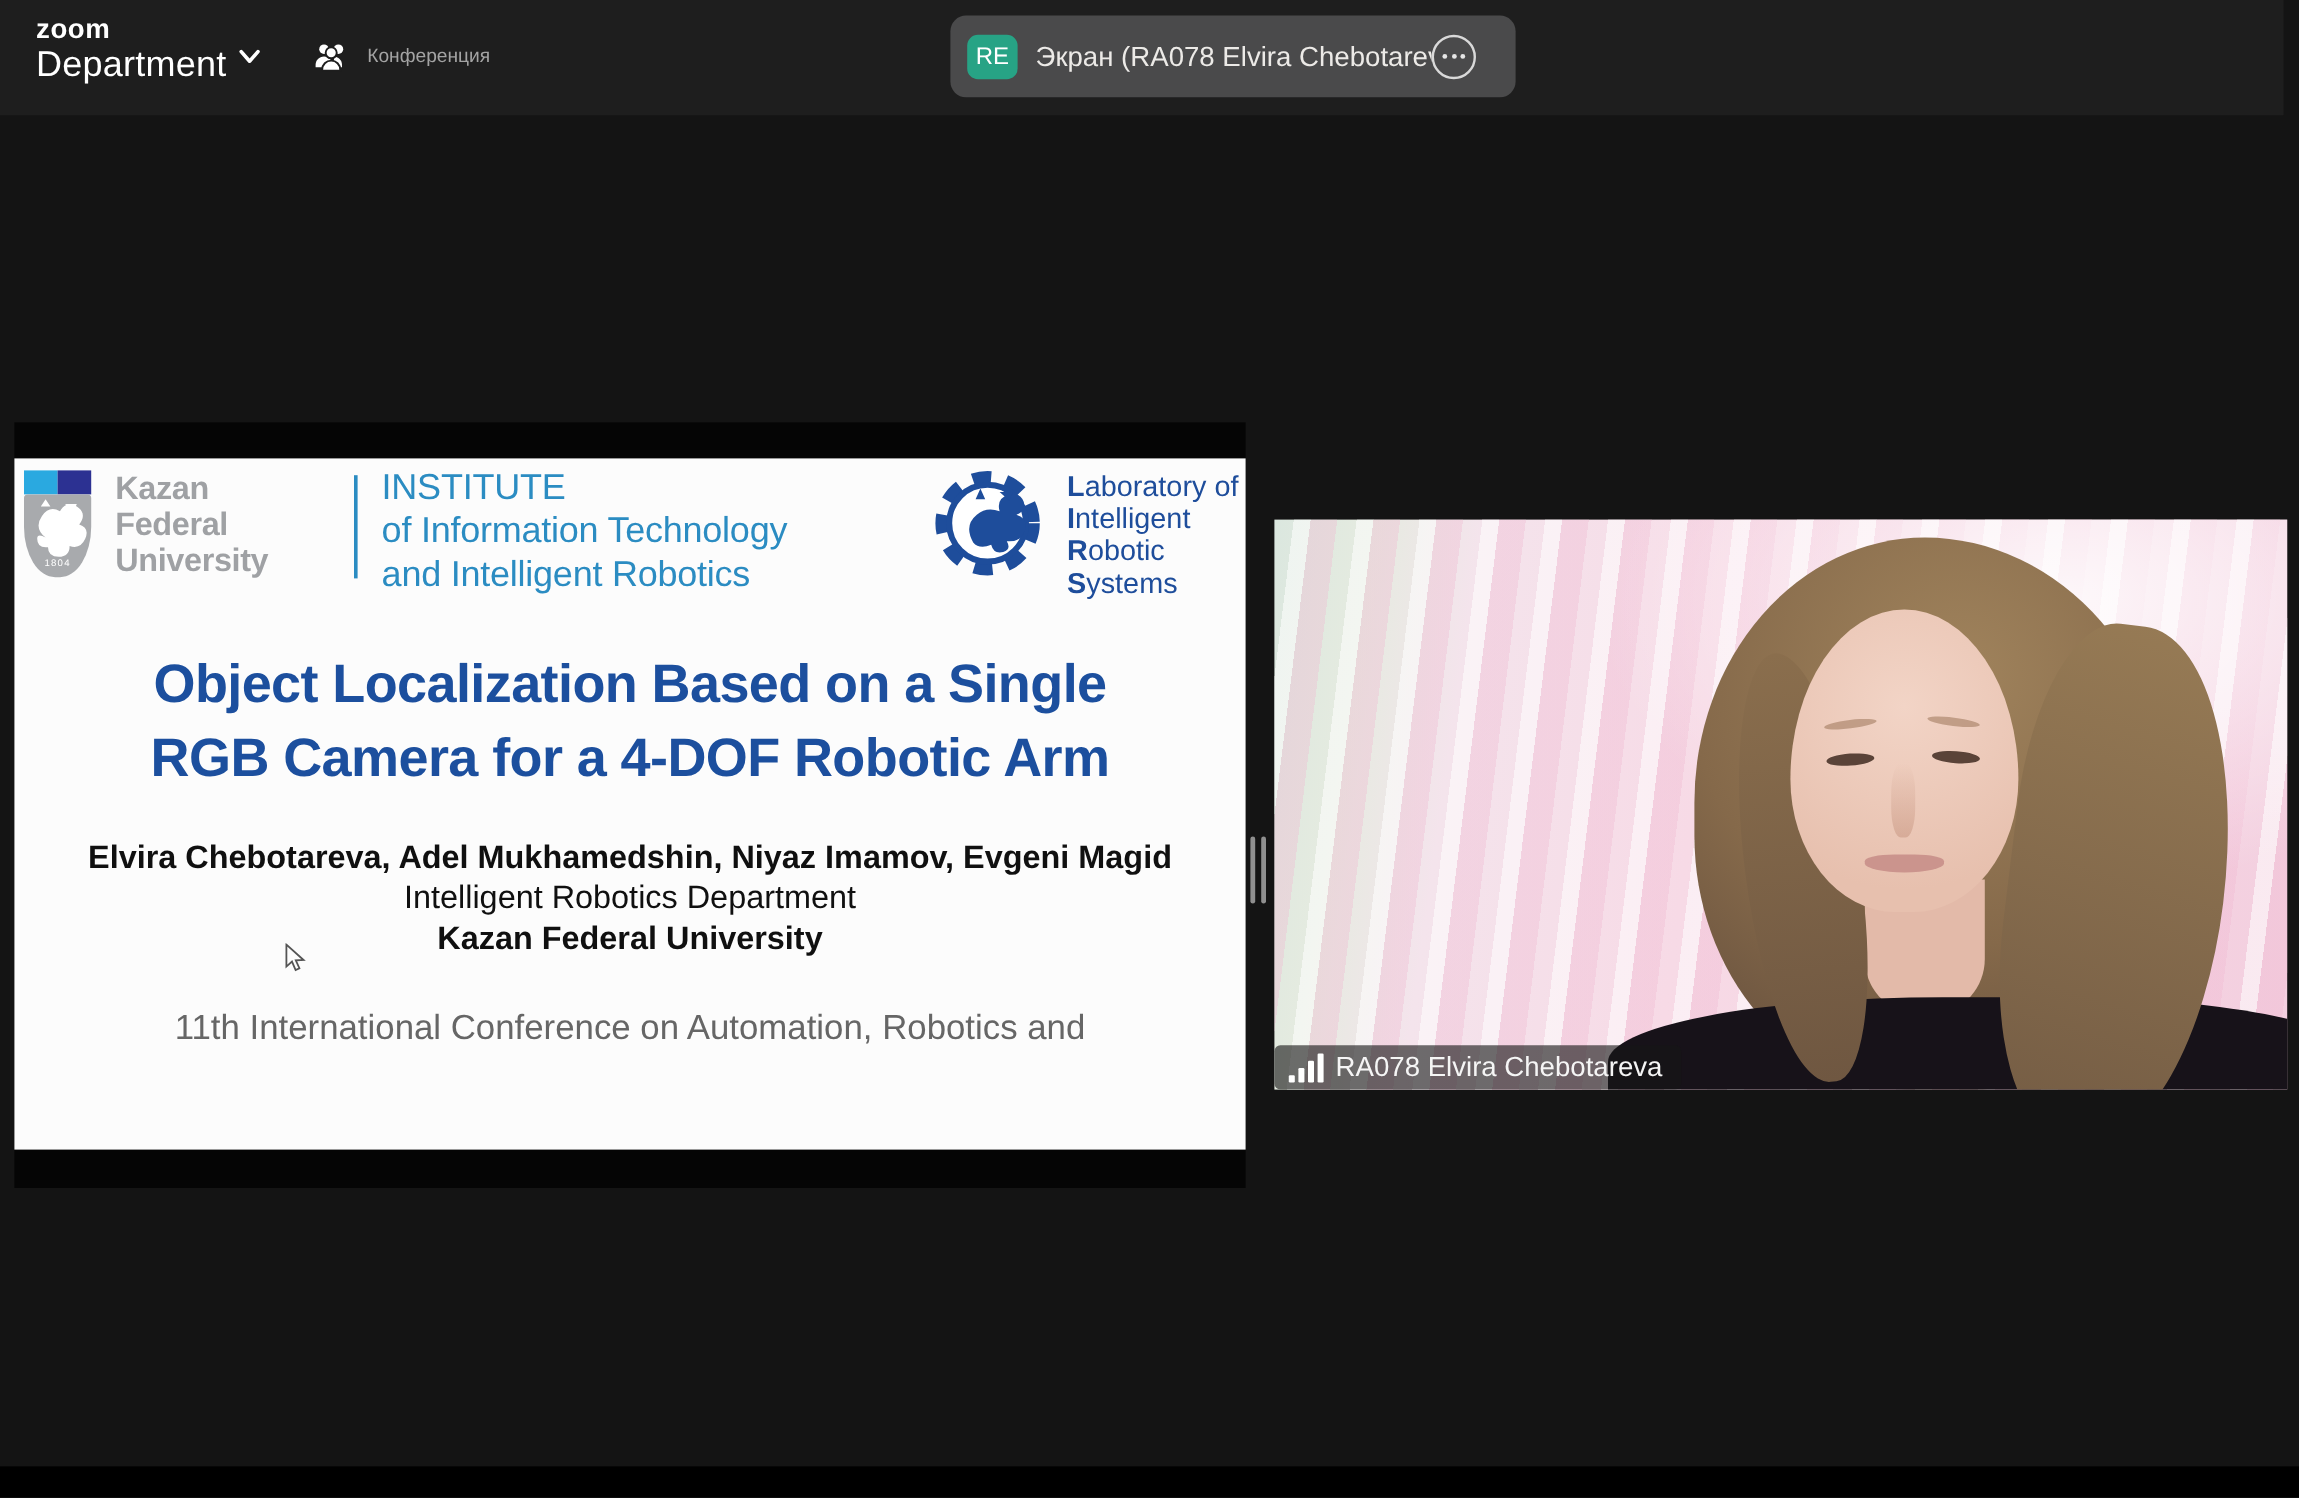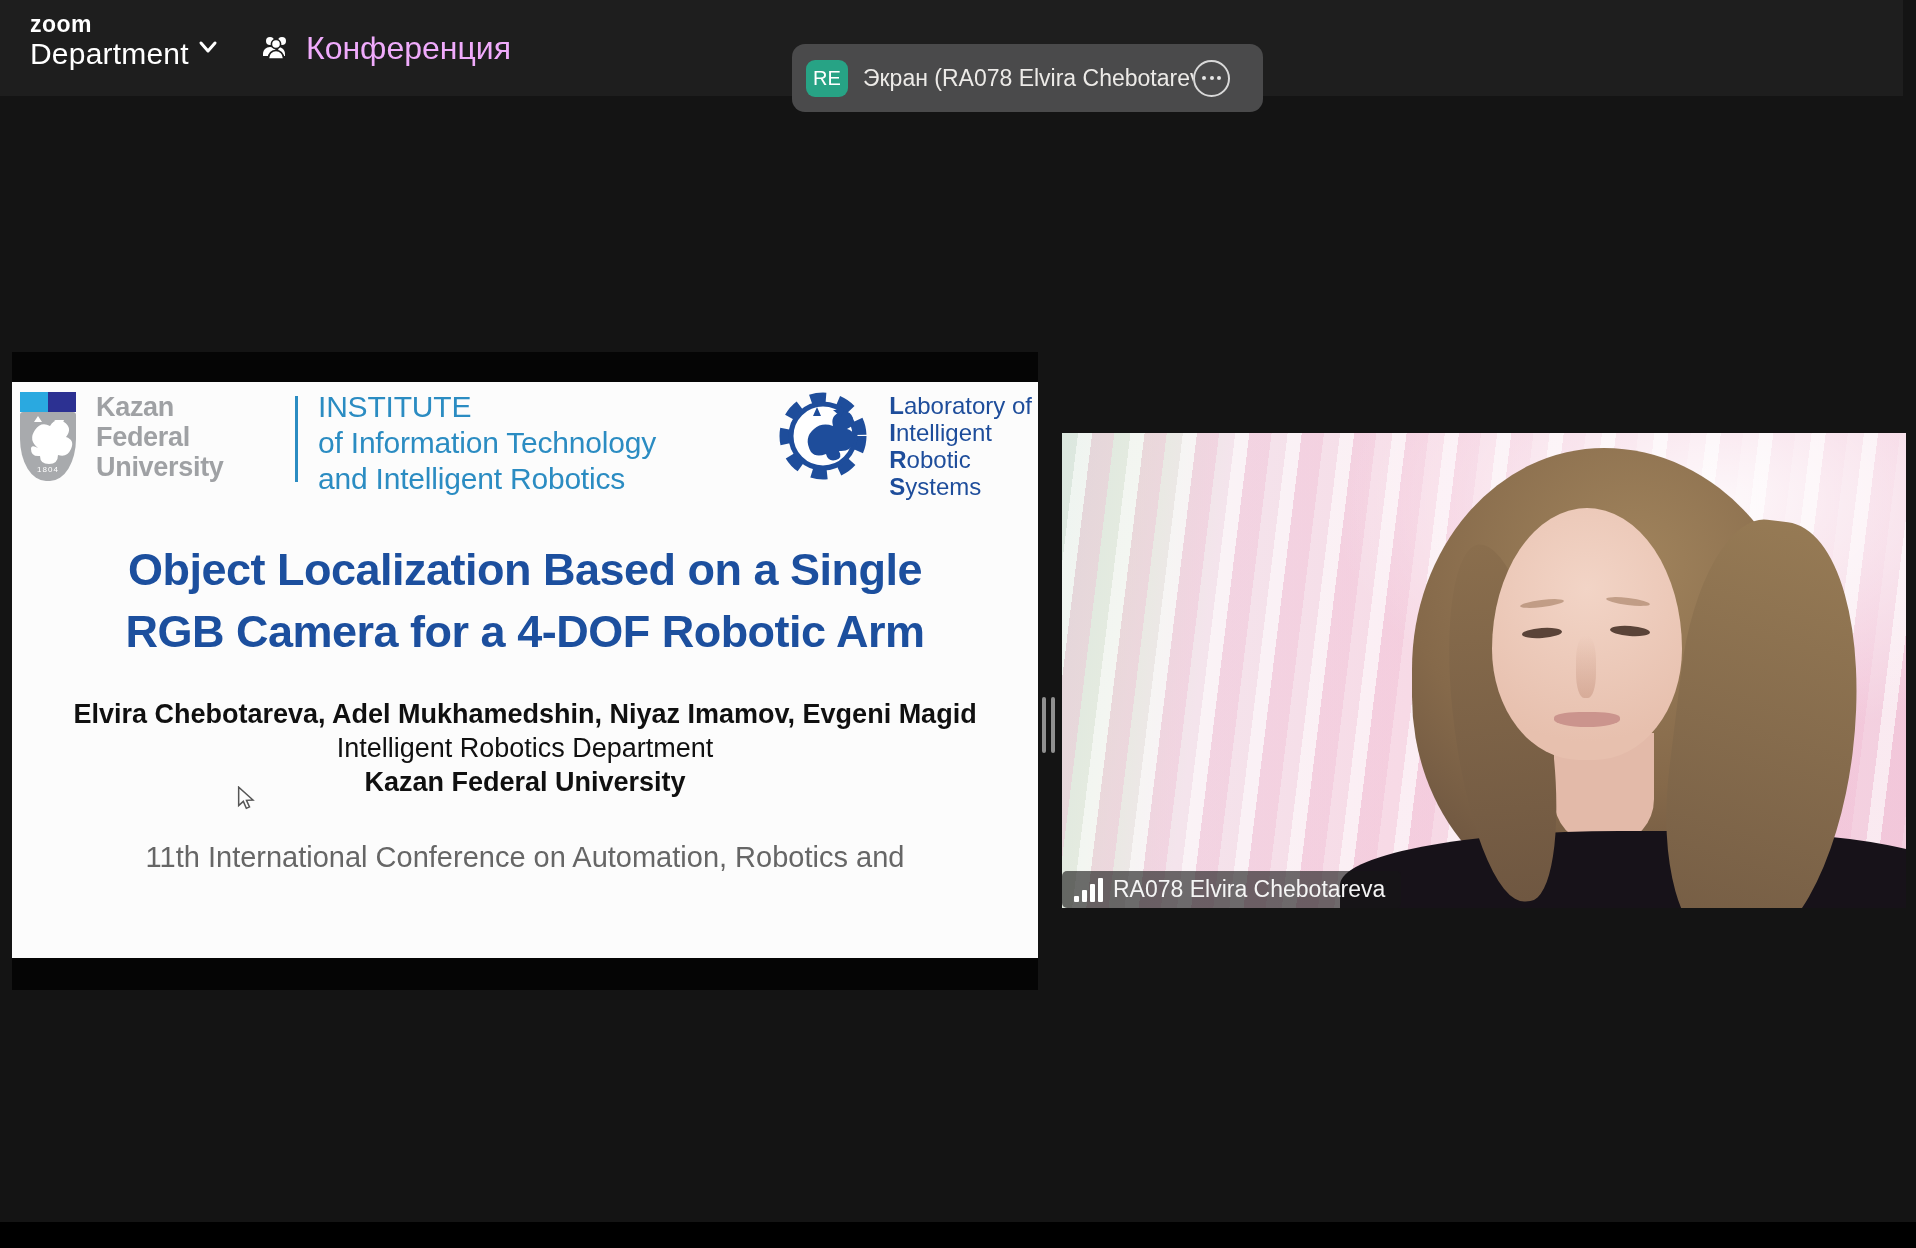--- a/index.html
+++ b/index.html
@@ -20,25 +20,25 @@
   .logo .logo-zoom { display:block; font-size:23px; font-weight:700; color:#fff; letter-spacing:.5px; }
   .logo .logo-workplace { display:block; margin-top:3px; font-size:30px; font-weight:500; color:#fff; letter-spacing:.2px; }
   .chevron-btn {
     position:absolute; left:194px; top:34px; width:28px; height:28px;
     background:none; border:none; cursor:pointer; padding:0;
   }
   .nav-item {
     position:absolute; left:260px; top:26px; height:44px;
     display:flex; align-items:center; gap:14px; cursor:pointer;
   }
-  .nav-item .nav-label { font-size:32px; color:#f0abfc; font-weight:400; }
+  .nav-item .nav-label { font-size:16px; color:#a3a3a3; font-weight:400; }
   .share-tab {
     position:absolute; left:792px; top:13px; width:471px; height:68px;
     background:#4a4a4b; border-radius:13px;
-    display:flex; align-items:center; padding:0 14px; cursor:pointer;margin-top:31px;
+    display:flex; align-items:center; padding:0 14px; cursor:pointer;
   }
   .re-badge {
     width:42px; height:37px; border-radius:9px;
     background:var(--badge-green,#27a385); color:#fff;
     font-size:20px; font-weight:500;
     display:flex; align-items:center; justify-content:center; flex:0 0 auto;
   }
   .tab-label {
     margin-left:15px; font-size:23px; color:#eceae7; font-weight:400;
     white-space:nowrap; overflow:hidden; max-width:330px; flex:1 1 auto;

